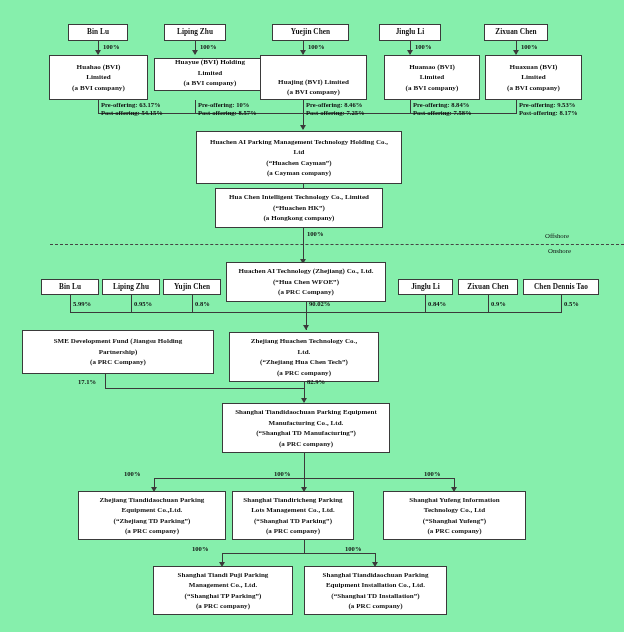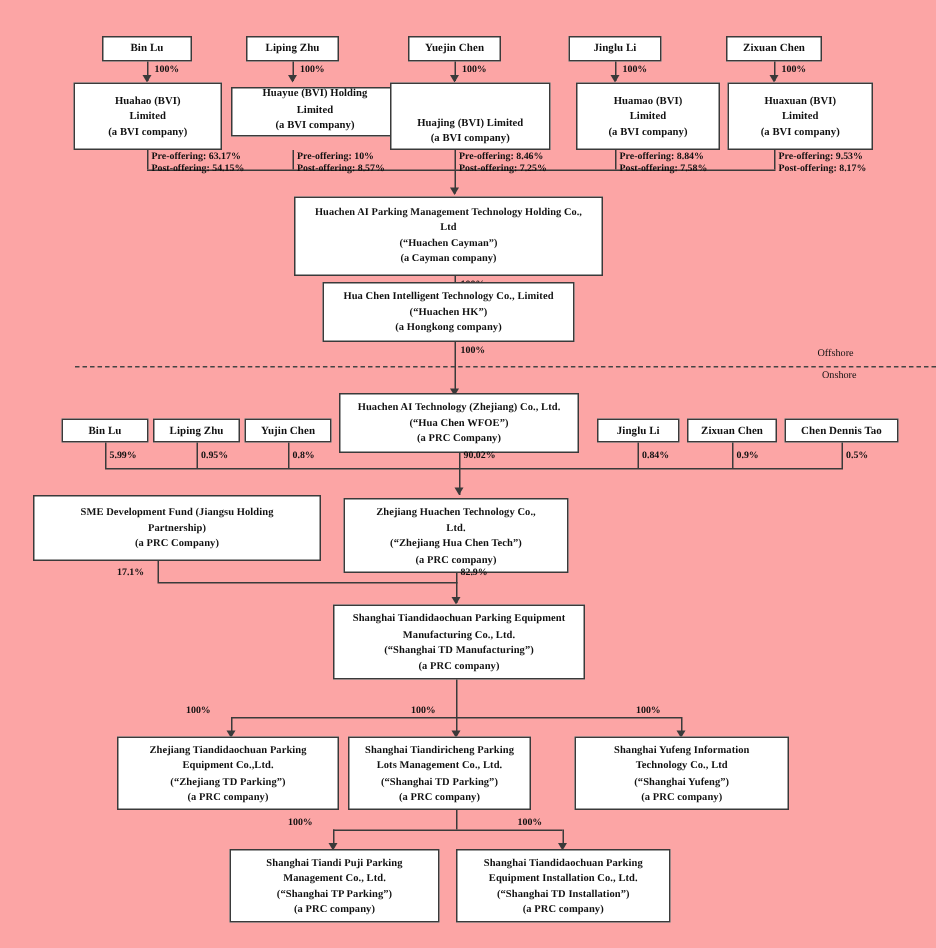--- a/index.html
+++ b/index.html
@@ -1,17 +1,17 @@
 <!DOCTYPE html>
 <html><head>
 <meta charset="utf-8">
 <style>
   html,body{margin:0;padding:0;background:#ffffff;}
   body{font-family:"Liberation Serif",serif;color:#111;}
-  #chart{position:relative;width:624px;height:632px;background:#fca5a5;overflow:hidden;}
+  #chart{position:relative;width:624px;height:632px;background:#86efac;overflow:hidden;}
 
   .box{
     position:absolute;
     box-sizing:border-box;
     border:1px solid #3a3a3a;
     background:#fff;
     display:flex;
     flex-direction:column;
     align-items:center;
     justify-content:center;
@@ -62,21 +62,21 @@
 <body>
 
 <div id="chart">
 
   <div class="box person" style="left:68px;top:24px;width:60px;height:17px;">
     <span class="ln">Bin Lu</span>
   </div>
   <div class="box person" style="left:164px;top:24px;width:62px;height:17px;">
     <span class="ln">Liping Zhu</span>
   </div>
-  <div class="box person" style="left:272px;top:24px;width:62px;height:17px;">
+  <div class="box person" style="left:272px;top:24px;width:77px;height:17px;">
     <span class="ln">Yuejin Chen</span>
   </div>
   <div class="box person" style="left:379px;top:24px;width:62px;height:17px;">
     <span class="ln">Jinglu Li</span>
   </div>
   <div class="box person" style="left:484px;top:24px;width:64px;height:17px;">
     <span class="ln">Zixuan Chen</span>
   </div>
 
   <div class="vline" style="left:98px;top:41px;height:13px;"></div>

